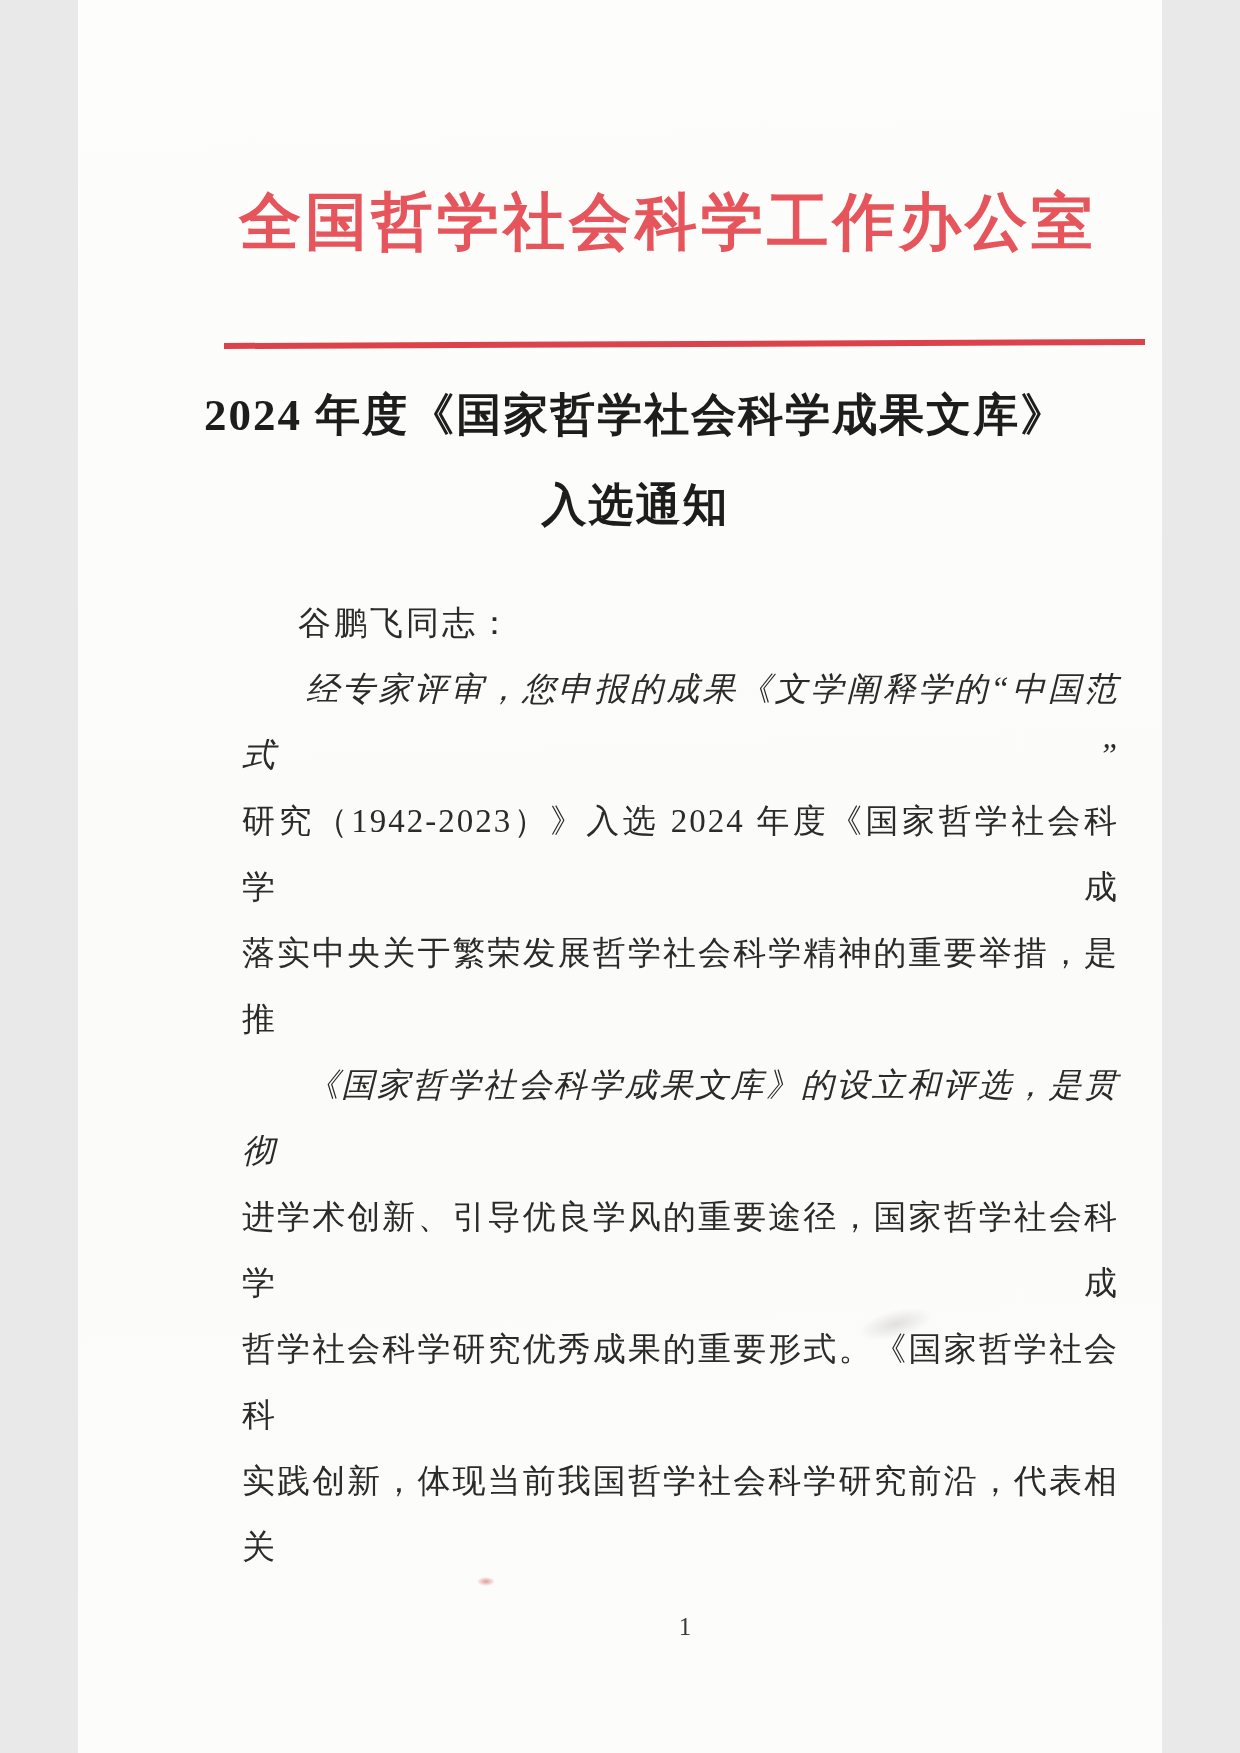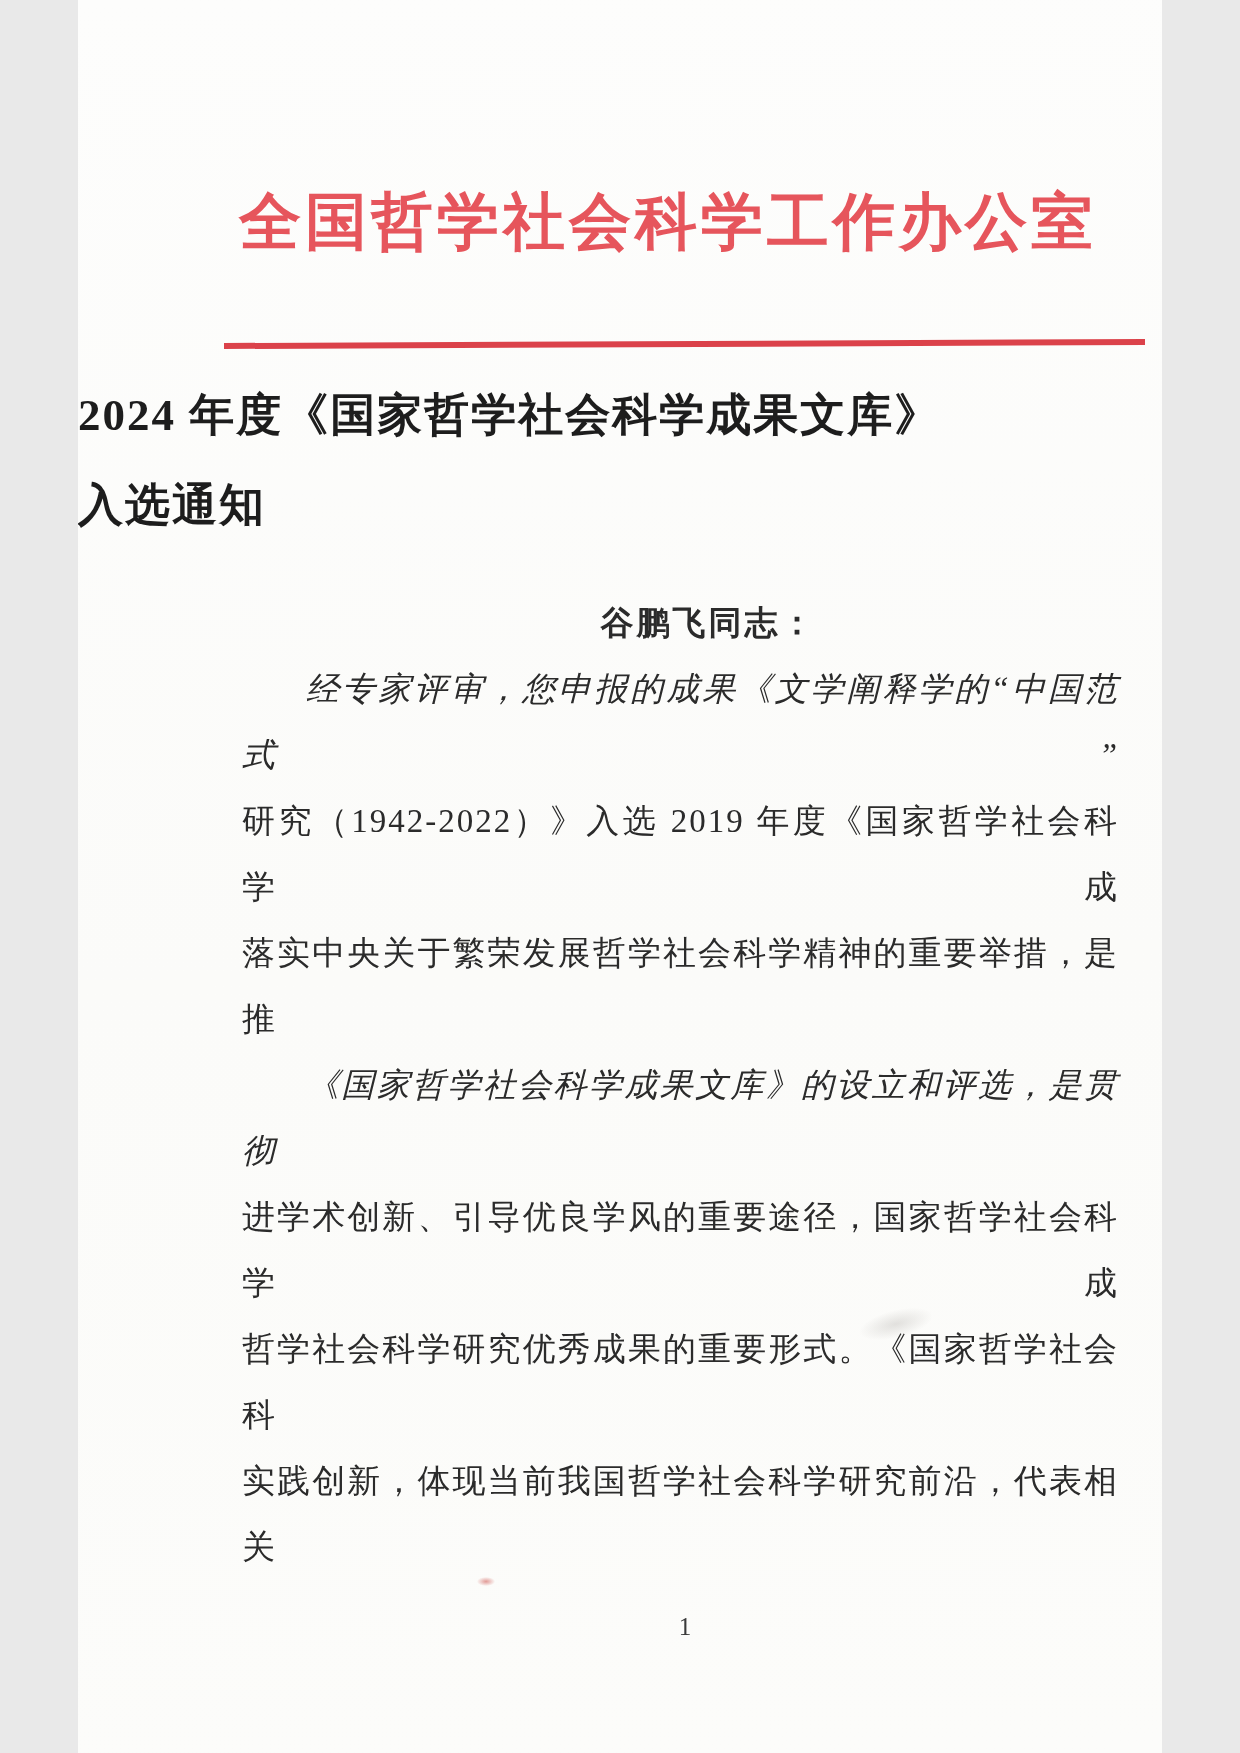--- a/index.html
+++ b/index.html
@@ -41,20 +41,21 @@
     background: #db424a;
     transform: rotate(-0.25deg);
   }
 
   
   .doc-title {
     position: absolute;
     top: 370px;
     left: 0;
     width: 1115px;
+    text-align: center;
     font-family: "Liberation Serif", "DejaVu Serif", serif;
     font-size: 45px;
     line-height: 90px;
     font-weight: bold;
     letter-spacing: 2px;
     color: #1d1d1d;
     white-space: nowrap;
   }
 
   
@@ -71,24 +72,23 @@
   }
   .ln { white-space: nowrap; }
   .jfull {
     white-space: normal;
     text-align: justify;
     text-align-last: justify;
     text-justify: inter-character;
   }
   .ind { text-indent: 64px; font-style: italic; }
   .salutation {
-    font-weight: bold;
+    font-weight: normal;
     letter-spacing: 3px;
     text-indent: 56px;
-    text-align: center;
   }
 
   
   .page-number {
     position: absolute;
     top: 1610px;
     left: 0;
     width: 1214px;
     text-align: center;
     font-family: "Liberation Serif", "DejaVu Serif", serif;
@@ -128,21 +128,21 @@
   <div class="red-rule"></div>
 
   <div class="doc-title">
     <div>2024 年度《国家哲学社会科学成果文库》</div>
     <div>入选通知</div>
   </div>
 
   <div class="body-block">
     <div class="ln salutation">谷鹏飞同志：</div>
     <div class="ln jfull ind">经专家评审，您申报的成果《文学阐释学的“中国范式”</div>
-    <div class="ln jfull">研究（1942-2022）》入选 2019 年度《国家哲学社会科学成</div>
+    <div class="ln jfull">研究（1942-2023）》入选 2024 年度《国家哲学社会科学成</div>
     <div class="ln jfull">落实中央关于繁荣发展哲学社会科学精神的重要举措，是推</div>
     <div class="ln jfull ind">《国家哲学社会科学成果文库》的设立和评选，是贯彻</div>
     <div class="ln jfull">进学术创新、引导优良学风的重要途径，国家哲学社会科学成</div>
     <div class="ln jfull">哲学社会科学研究优秀成果的重要形式。《国家哲学社会科</div>
     <div class="ln jfull">实践创新，体现当前我国哲学社会科学研究前沿，代表相关</div>
 
   </div>
 
   <div class="page-number">1</div>
 

